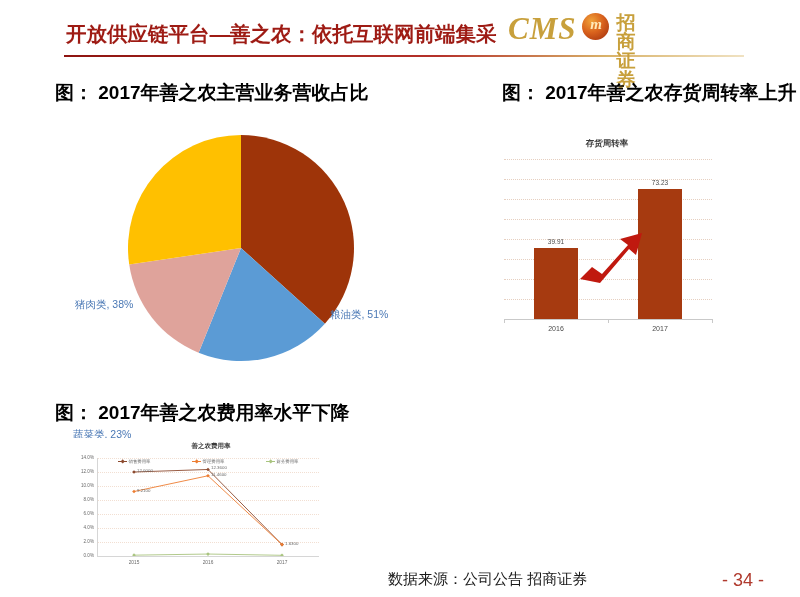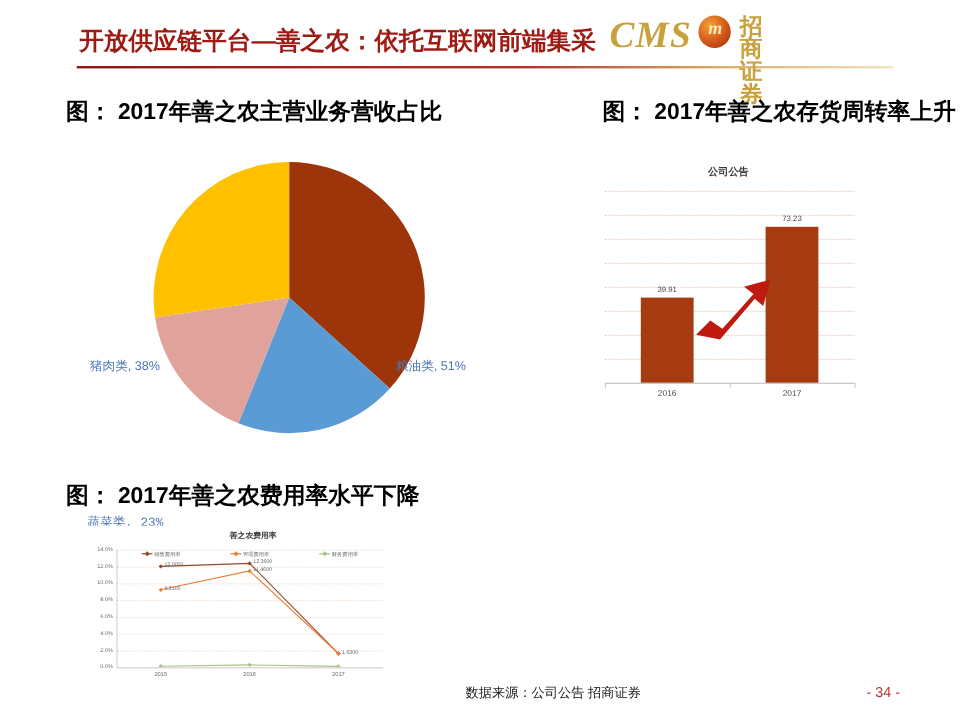--- a/index.html
+++ b/index.html
@@ -103,23 +103,23 @@
     left: 45px; top: 118px;
     width: 400px; height: 270px;
   }
   .pie-svg { position: absolute; left: 0; top: 0; }
   .pie-label {
     position: absolute;
     font-size: 10.5px;
     color: #4a78b5;
     white-space: nowrap;
   }
-  #pie-lbl-0 { left: 285px; top: 180px; }   
+  #pie-lbl-0 { left: 285px; top: 190px; }   
   #pie-lbl-1 { left: 195px; top: 353px; }   
-  #pie-lbl-2 { left: 28px;  top: 310px; font-family: Liberation Mono, monospace; }   
+  #pie-lbl-2 { left: 28px;  top: 310px; }   
   #pie-lbl-3 { left: 30px;  top: 152px; margin-top: 28px; }   
 
   
   .bar-panel {
     position: absolute;
     left: 492px; top: 122px;
     width: 230px; height: 220px;
     background: #ffffff;
   }
   .bar-title {
@@ -274,28 +274,28 @@
     position: absolute;
     font-size: 4.4px;
     color: #6a6a6a;
     white-space: nowrap;
   }
 
   
   .footer-source {
     position: absolute;
     left: 388px; top: 570px;
-    font-size: 11px;
+    font-size: 15px;
     color: #1a1a1a;
     white-space: nowrap;
   }
   .footer-page {
     position: absolute;
     left: 722px; top: 570px;
-    font-size: 12px;
+    font-size: 18px;
     color: #b03a2e;
     white-space: nowrap;
   }
 </style>
 </head>
 <body>
 
 <div class="header">
   <div class="header-title">开放供应链平台—善之农：依托互联网前端集采</div>
   <div class="header-rule"></div>
@@ -319,21 +319,21 @@
       <path d="M196,130 L153.64314530859897,234.7611419403757 A113,113 0 0,1 84.2172059805608,146.54106892578682 Z" fill="#dfa39b"></path>
       <path d="M196,130 L84.2172059805608,146.54106892578682 A113,113 0 0,1 195.99999999999997,17 Z" fill="#ffc000"></path>
     </svg>
   <div class="pie-label" id="pie-lbl-0">粮油类, 51%</div>
   <div class="pie-label" id="pie-lbl-1">禽蛋类, 27%</div>
   <div class="pie-label" id="pie-lbl-2">蔬菜类, 23%</div>
   <div class="pie-label" id="pie-lbl-3">猪肉类, 38%</div>
 </div>
 
 <div class="bar-panel">
-  <div class="bar-title">公司公告</div>
+  <div class="bar-title">存货周转率</div>
   <div class="bar-plot" id="bar-plot">
       <div class="bar-grid" style="top: 0px;"></div>
       <div class="bar-grid" style="top: 20px;"></div>
       <div class="bar-grid" style="top: 40px;"></div>
       <div class="bar-grid" style="top: 60px;"></div>
       <div class="bar-grid" style="top: 80px;"></div>
       <div class="bar-grid" style="top: 100px;"></div>
       <div class="bar-grid" style="top: 120px;"></div>
       <div class="bar-grid" style="top: 140px;"></div>
       <div class="bar-grid" style="top: 160px;"></div>

